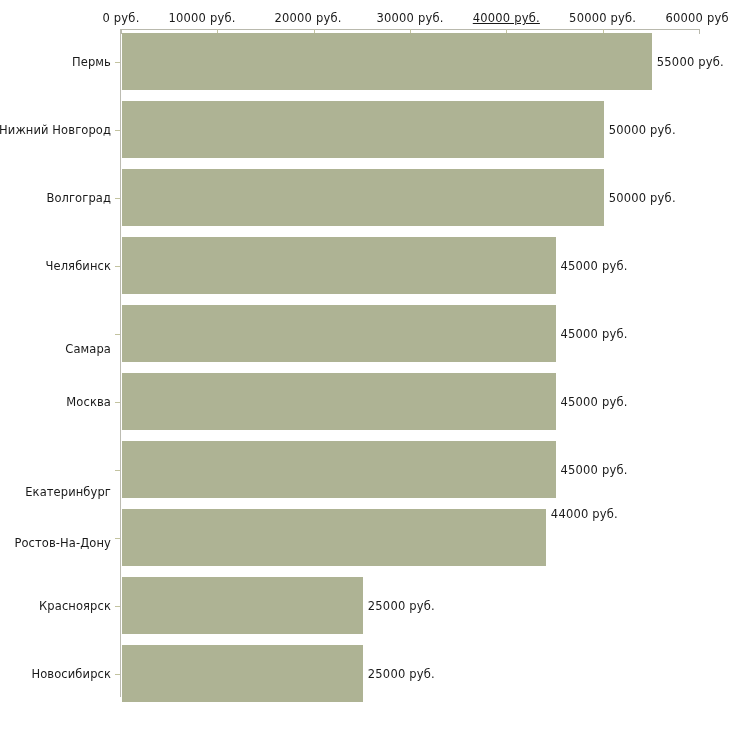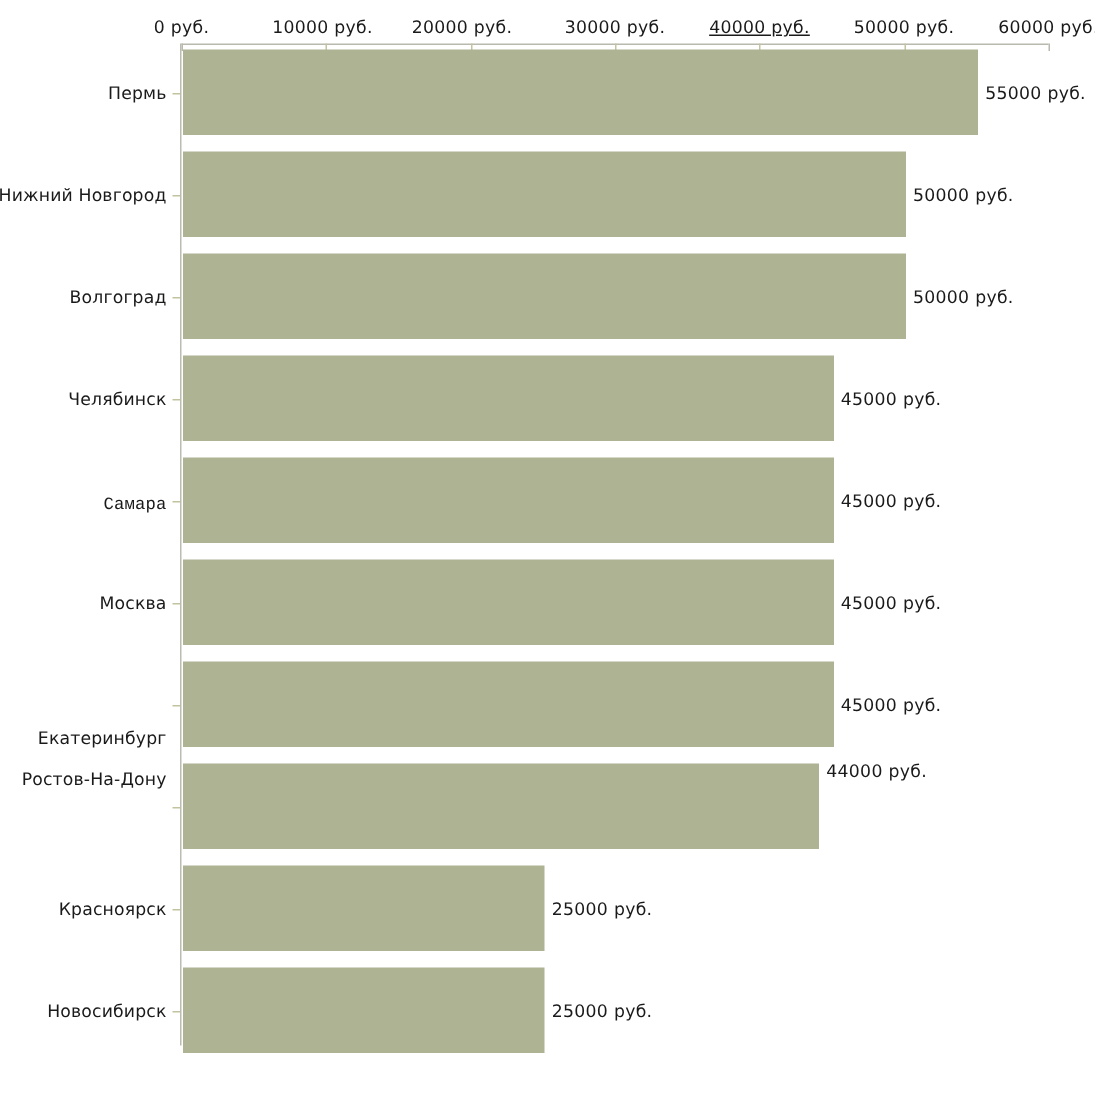--- a/index.html
+++ b/index.html
@@ -95,21 +95,21 @@
 <body>
 
 <div id="chart-root">
 
   <div class="x-axis-line"></div>
 
   <div id="xaxis-group">
       <div class="x-tick major-end" style="left: 121px;"></div>
       <div class="x-tick-label" style="left: 121px;">0 руб.</div>
       <div class="x-tick" style="left: 217.333px;"></div>
-      <div class="x-tick-label" style="left: 215px;">10000 руб.</div>
+      <div class="x-tick-label" style="left: 202px;">10000 руб.</div>
       <div class="x-tick" style="left: 313.667px;"></div>
       <div class="x-tick-label" style="left: 308px; text-align: center;">20000 руб.</div>
       <div class="x-tick" style="left: 410px;"></div>
       <div class="x-tick-label" style="left: 410px;">30000 руб.</div>
       <div class="x-tick" style="left: 506.333px;"></div>
       <div class="x-tick-label" style="left: 506.333px; text-decoration: underline;">40000 руб.</div>
       <div class="x-tick" style="left: 602.667px;"></div>
       <div class="x-tick-label" style="left: 602.667px;">50000 руб.</div>
       <div class="x-tick major-end" style="left: 699px;"></div>
       <div class="x-tick-label" style="left: 699px;">60000 руб.</div>
@@ -128,33 +128,33 @@
       <div class="bar-value" style="left: 608.667px; top: 129.5px;">50000 руб.</div>
       <div class="y-tick" style="top: 198px;"></div>
       <div class="cat-label" style="top: 197.5px;">Волгоград</div>
       <div class="bar" style="top: 169px; height: 57px; width: 481.667px; background: rgb(174, 179, 148);"></div>
       <div class="bar-value" style="left: 608.667px; top: 197.5px;">50000 руб.</div>
       <div class="y-tick" style="top: 266px;"></div>
       <div class="cat-label" style="top: 265.5px;">Челябинск</div>
       <div class="bar" style="top: 237px; height: 57px; width: 433.5px; background: rgb(174, 179, 148);"></div>
       <div class="bar-value" style="left: 560.5px; top: 265.5px;">45000 руб.</div>
       <div class="y-tick" style="top: 334px;"></div>
-      <div class="cat-label" style="top: 337px; font-family: Liberation Mono, monospace;">Самара</div>
+      <div class="cat-label" style="top: 349px;">Самара</div>
       <div class="bar" style="top: 305px; height: 57px; width: 433.5px; background: rgb(174, 179, 148);"></div>
       <div class="bar-value" style="left: 560.5px; top: 333.5px;">45000 руб.</div>
       <div class="y-tick" style="top: 402px;"></div>
       <div class="cat-label" style="top: 401.5px;">Москва</div>
       <div class="bar" style="top: 373px; height: 57px; width: 433.5px; background: rgb(174, 179, 148);"></div>
       <div class="bar-value" style="left: 560.5px; top: 401.5px;">45000 руб.</div>
       <div class="y-tick" style="top: 470px;"></div>
       <div class="cat-label" style="top: 492px;">Екатеринбург</div>
       <div class="bar" style="top: 441px; height: 57px; width: 433.5px; background: rgb(174, 179, 148);"></div>
       <div class="bar-value" style="left: 560.5px; top: 469.5px;">45000 руб.</div>
       <div class="y-tick" style="top: 538px;"></div>
-      <div class="cat-label" style="top: 519px;">Ростов-На-Дону</div>
+      <div class="cat-label" style="top: 543px;">Ростов-На-Дону</div>
       <div class="bar" style="top: 509px; height: 57px; width: 423.867px; background: rgb(174, 179, 148);"></div>
       <div class="bar-value" style="left: 550.867px; top: 514px;">44000 руб.</div>
       <div class="y-tick" style="top: 606px;"></div>
       <div class="cat-label" style="top: 605.5px;">Красноярск</div>
       <div class="bar" style="top: 577px; height: 57px; width: 240.833px; background: rgb(174, 179, 148);"></div>
       <div class="bar-value" style="left: 367.833px; top: 605.5px;">25000 руб.</div>
       <div class="y-tick" style="top: 674px;"></div>
       <div class="cat-label" style="top: 673.5px;">Новосибирск</div>
       <div class="bar" style="top: 645px; height: 57px; width: 240.833px; background: rgb(174, 179, 148);"></div>
       <div class="bar-value" style="left: 367.833px; top: 673.5px;">25000 руб.</div>

